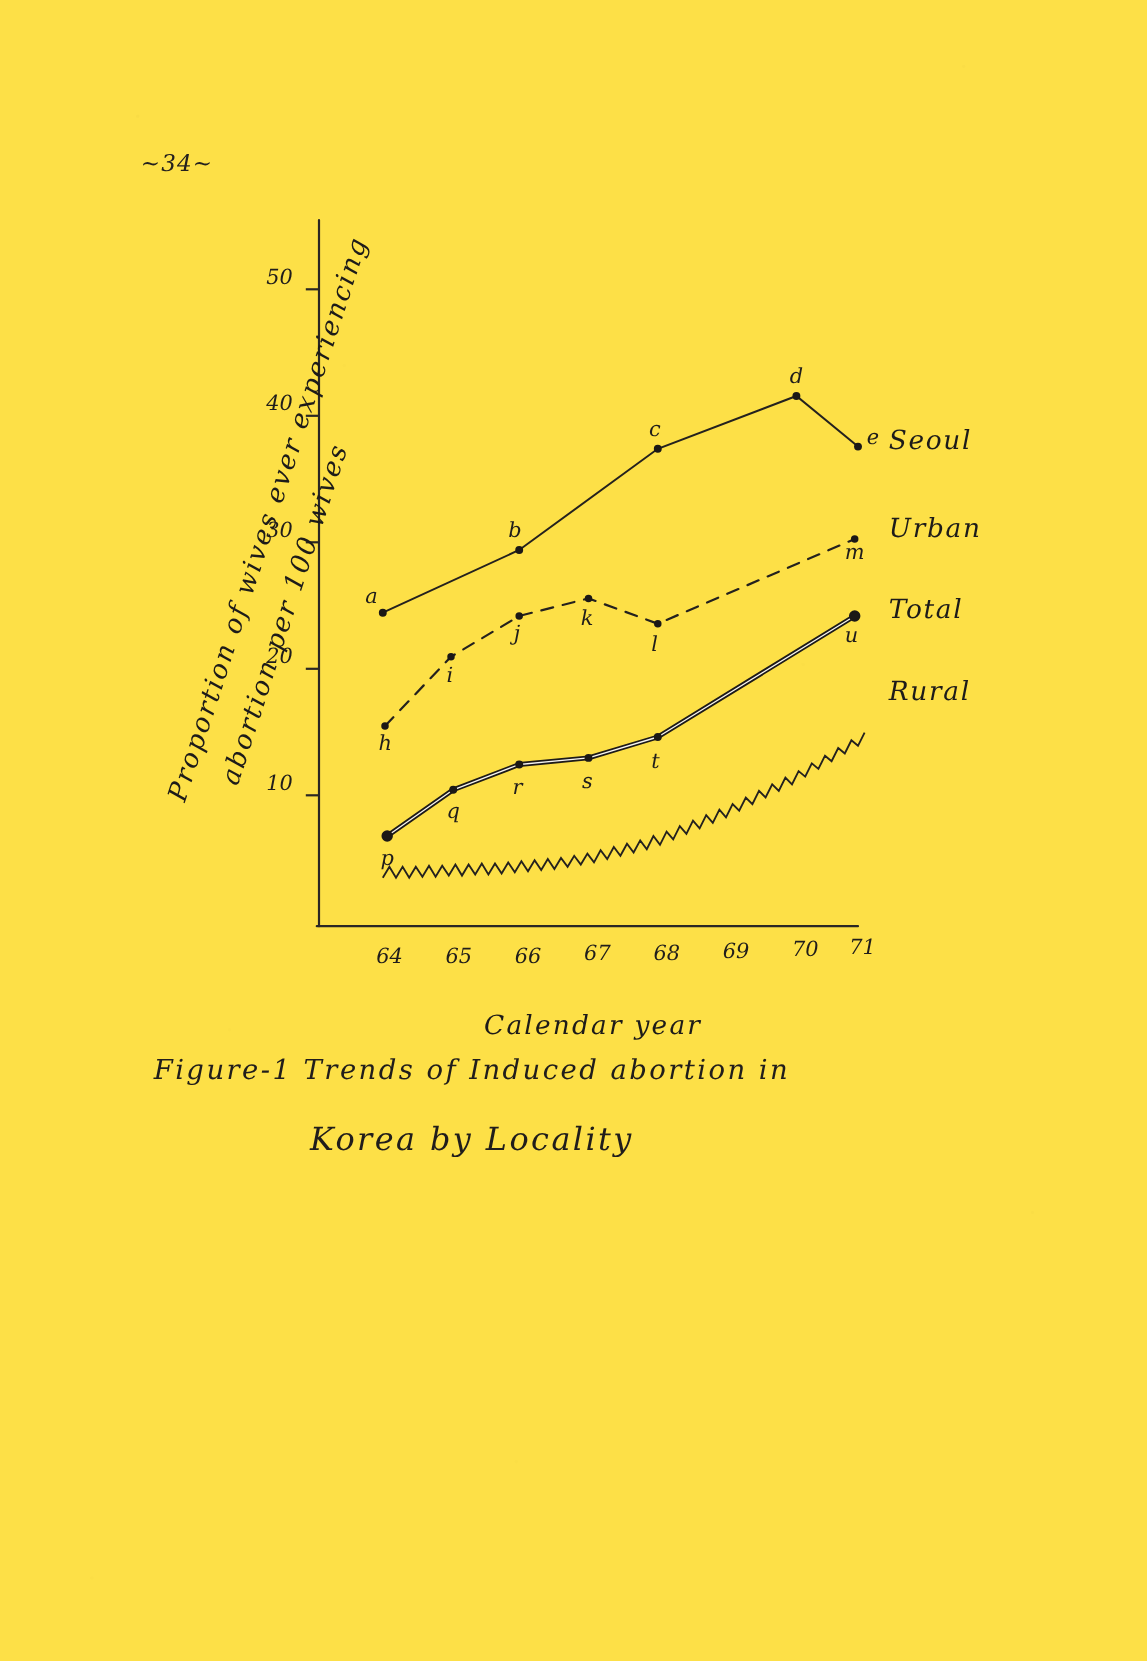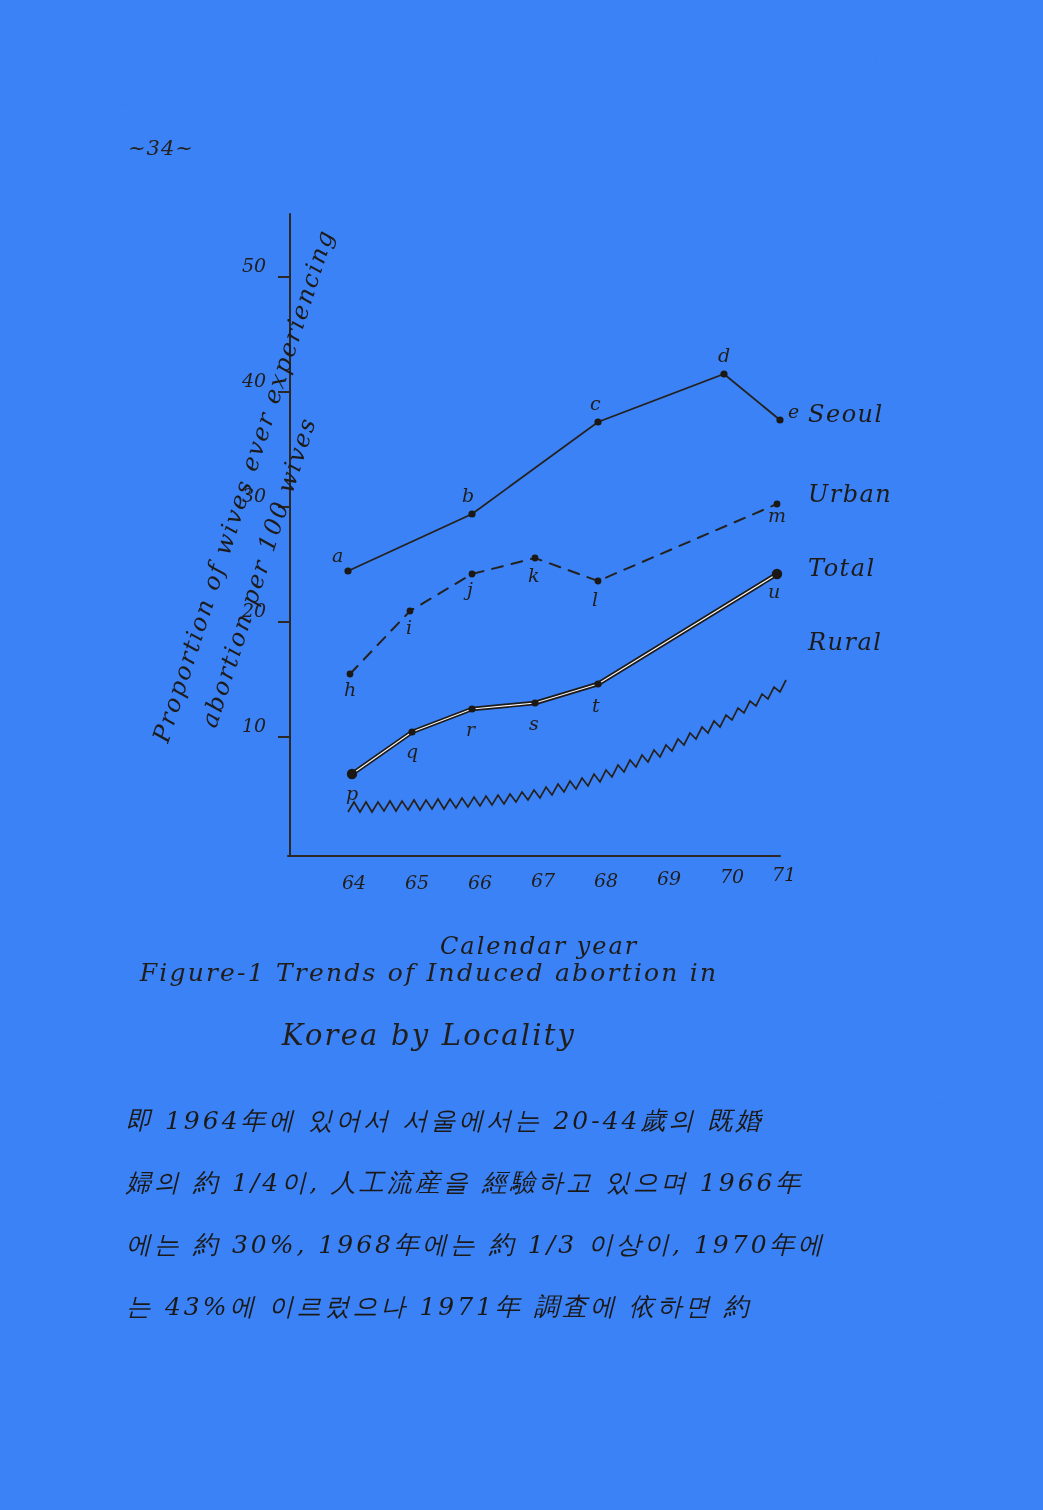--- a/index.html
+++ b/index.html
@@ -11,21 +11,21 @@
     width: 1043px;
     height: 1510px;
     position: relative;
     font-family: "DejaVu Serif", serif;
     color: #1c1c1c;
     overflow: hidden;
   }
   .page {
     position: absolute;
     inset: 0;
-    background: #3b82f6;
+    background: #fde047;
     text-decoration: underline;
   }
   
   .speckle {
     position: absolute;
     inset: 0;
     pointer-events: none;
     opacity: .35;
     background:
       radial-gradient(circle at 12% 7%, rgba(0,0,0,.05) 0 1px, transparent 2px),
@@ -45,21 +45,21 @@
     font-family: "DejaVu Serif", serif;
     font-style: italic;
     font-size: 21px;
     letter-spacing: 1px;
     color: #23201e;
   }
 
   .figure-wrap {
     position: absolute;
     left: 120px;
-    top: 184px;
+    top: 170px;
     width: 830px;
     height: 790px;
   }
   .figure-wrap svg { display: block; }
 
   .caption {
     position: absolute;
     left: 0;
     width: 858px;
     text-align: center;
@@ -211,19 +211,13 @@
         <text class="serlbl" x="688" y="466">Rural</text>
       </g>
 
       <text class="axlbl" x="320" y="770">Calendar year</text>
     </svg>
   </div>
 
   <div class="caption caption-line1">Figure-1  Trends of Induced abortion in</div>
   <div class="caption caption-line2">Korea   by Locality</div>
 
-  <div class="body-text">
-    <div class="body-line">即  1964年에  있어서  서울에서는  20-44歲의  既婚</div>
-    <div class="body-line">婦의  約 1/4이, 人工流産을  經驗하고  있으며  1966年</div>
-    <div class="body-line">에는  約 30%,  1968年에는  約 1/3 이상이,  1970年에</div>
-    <div class="body-line">는  43%에  이르렀으나  1971年  調査에  依하면  約</div>
-  </div>
 </div>
 
 </body></html>

